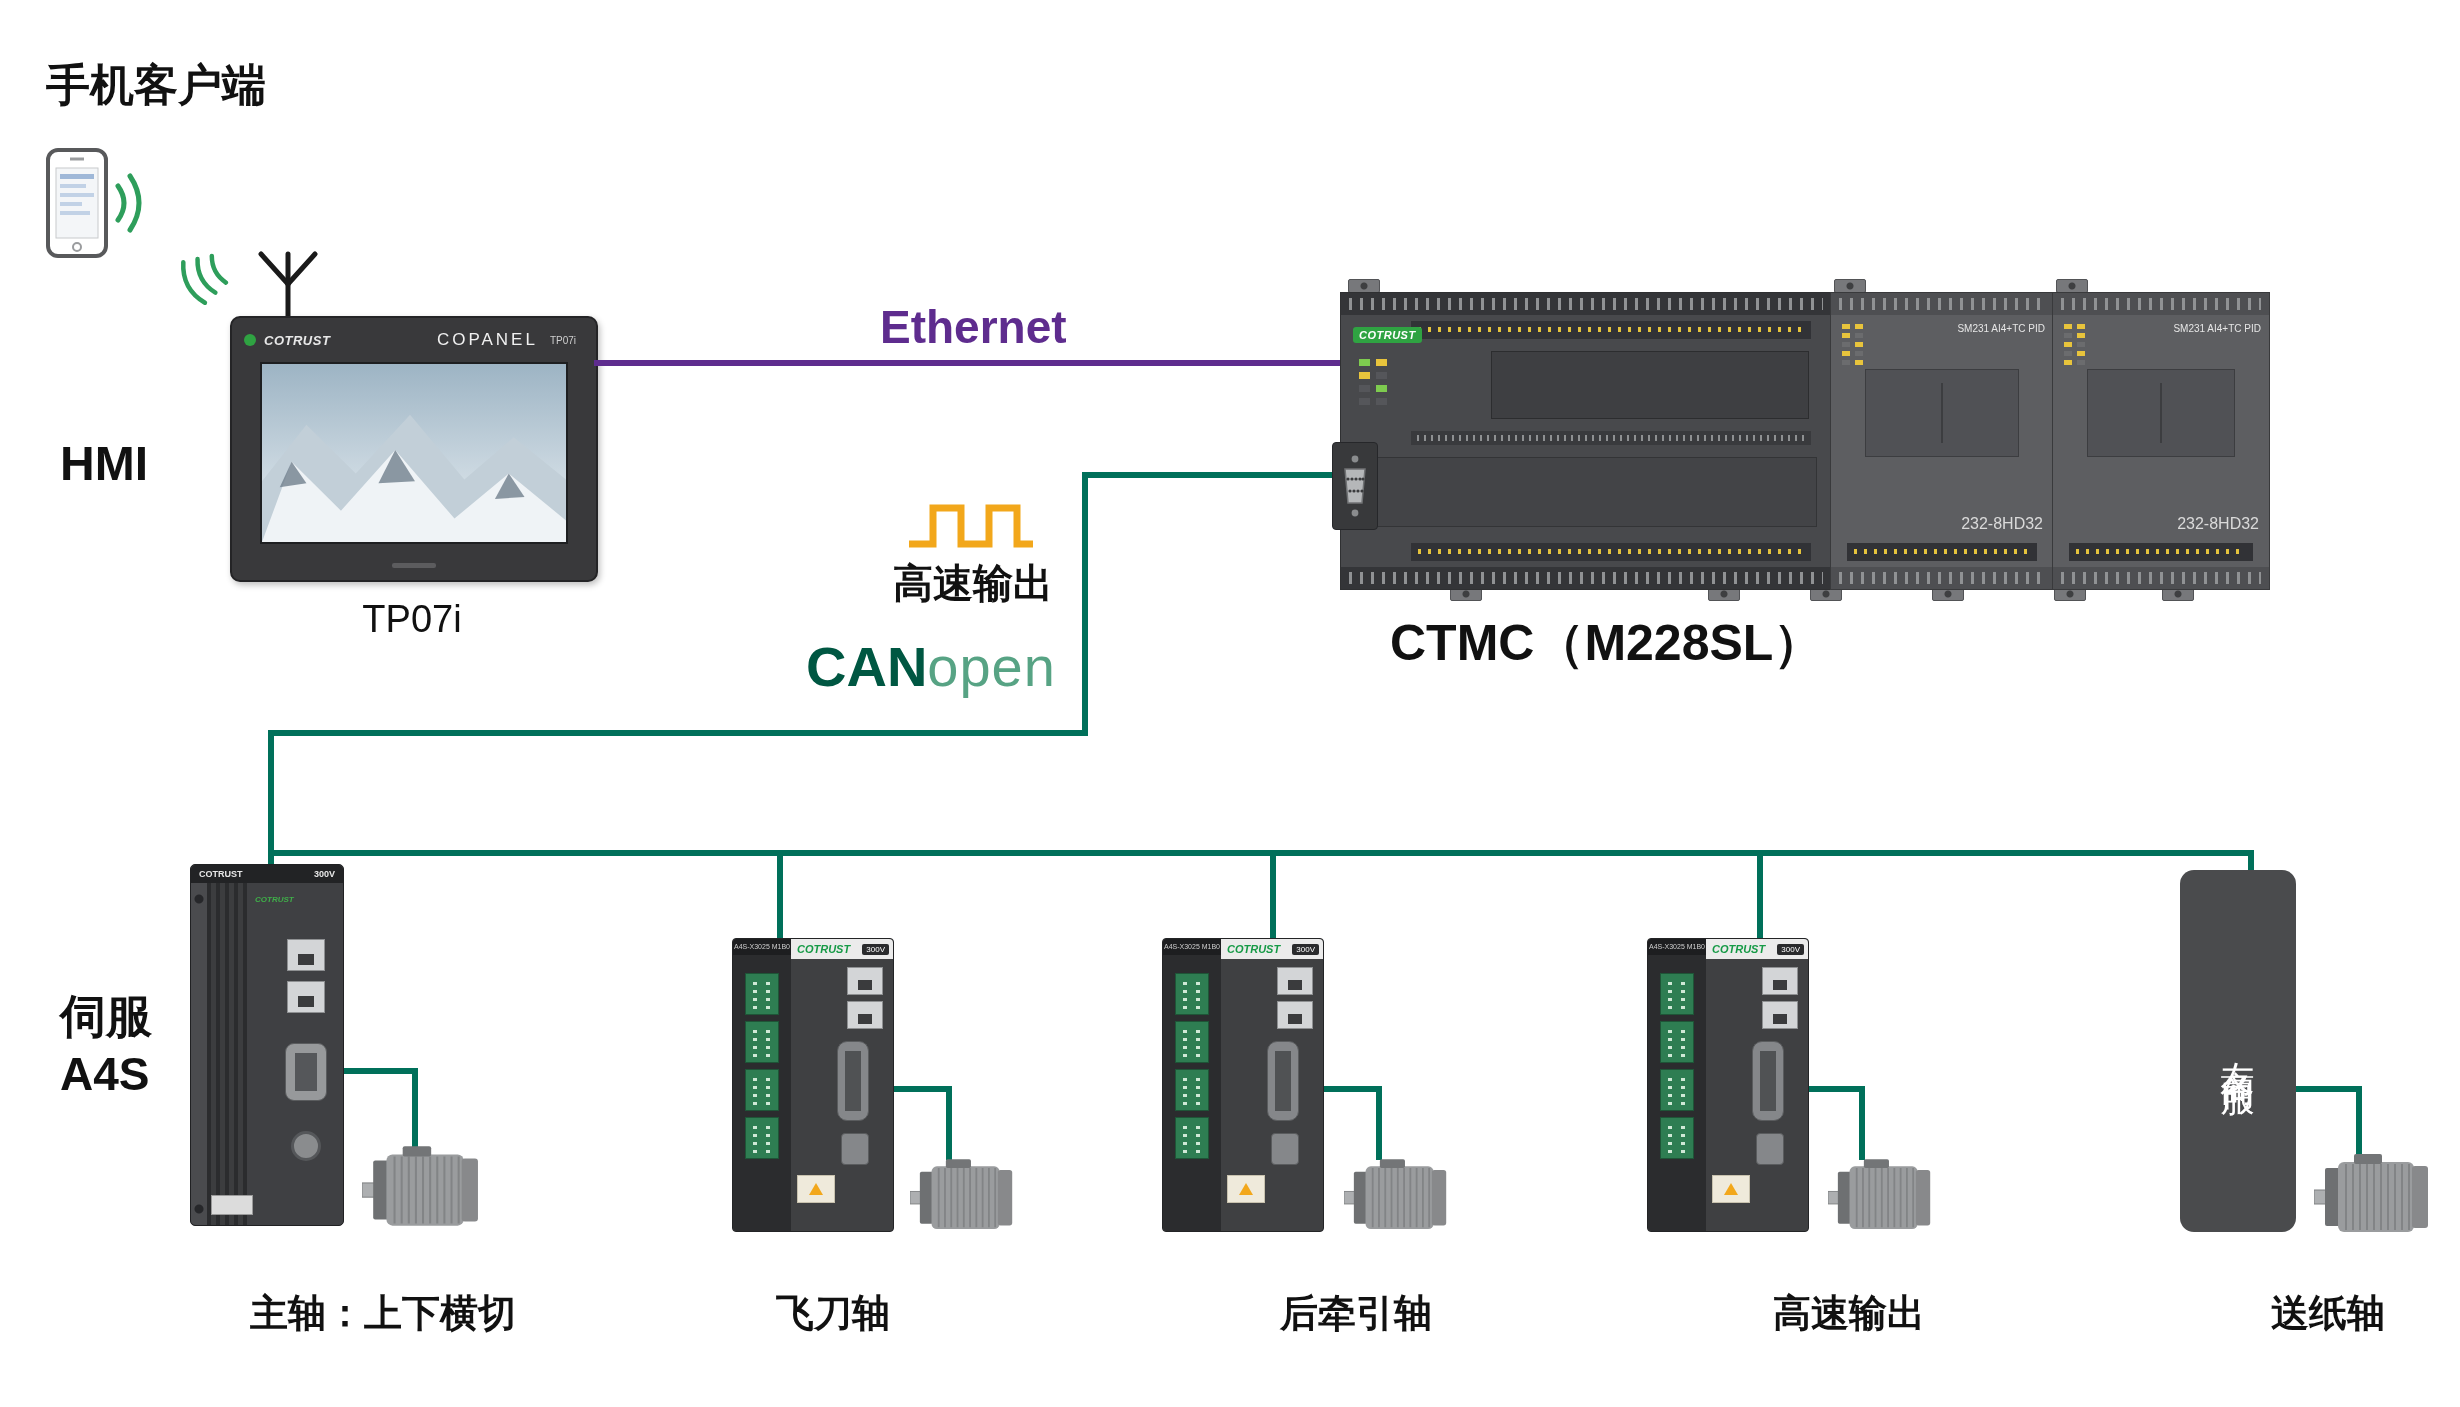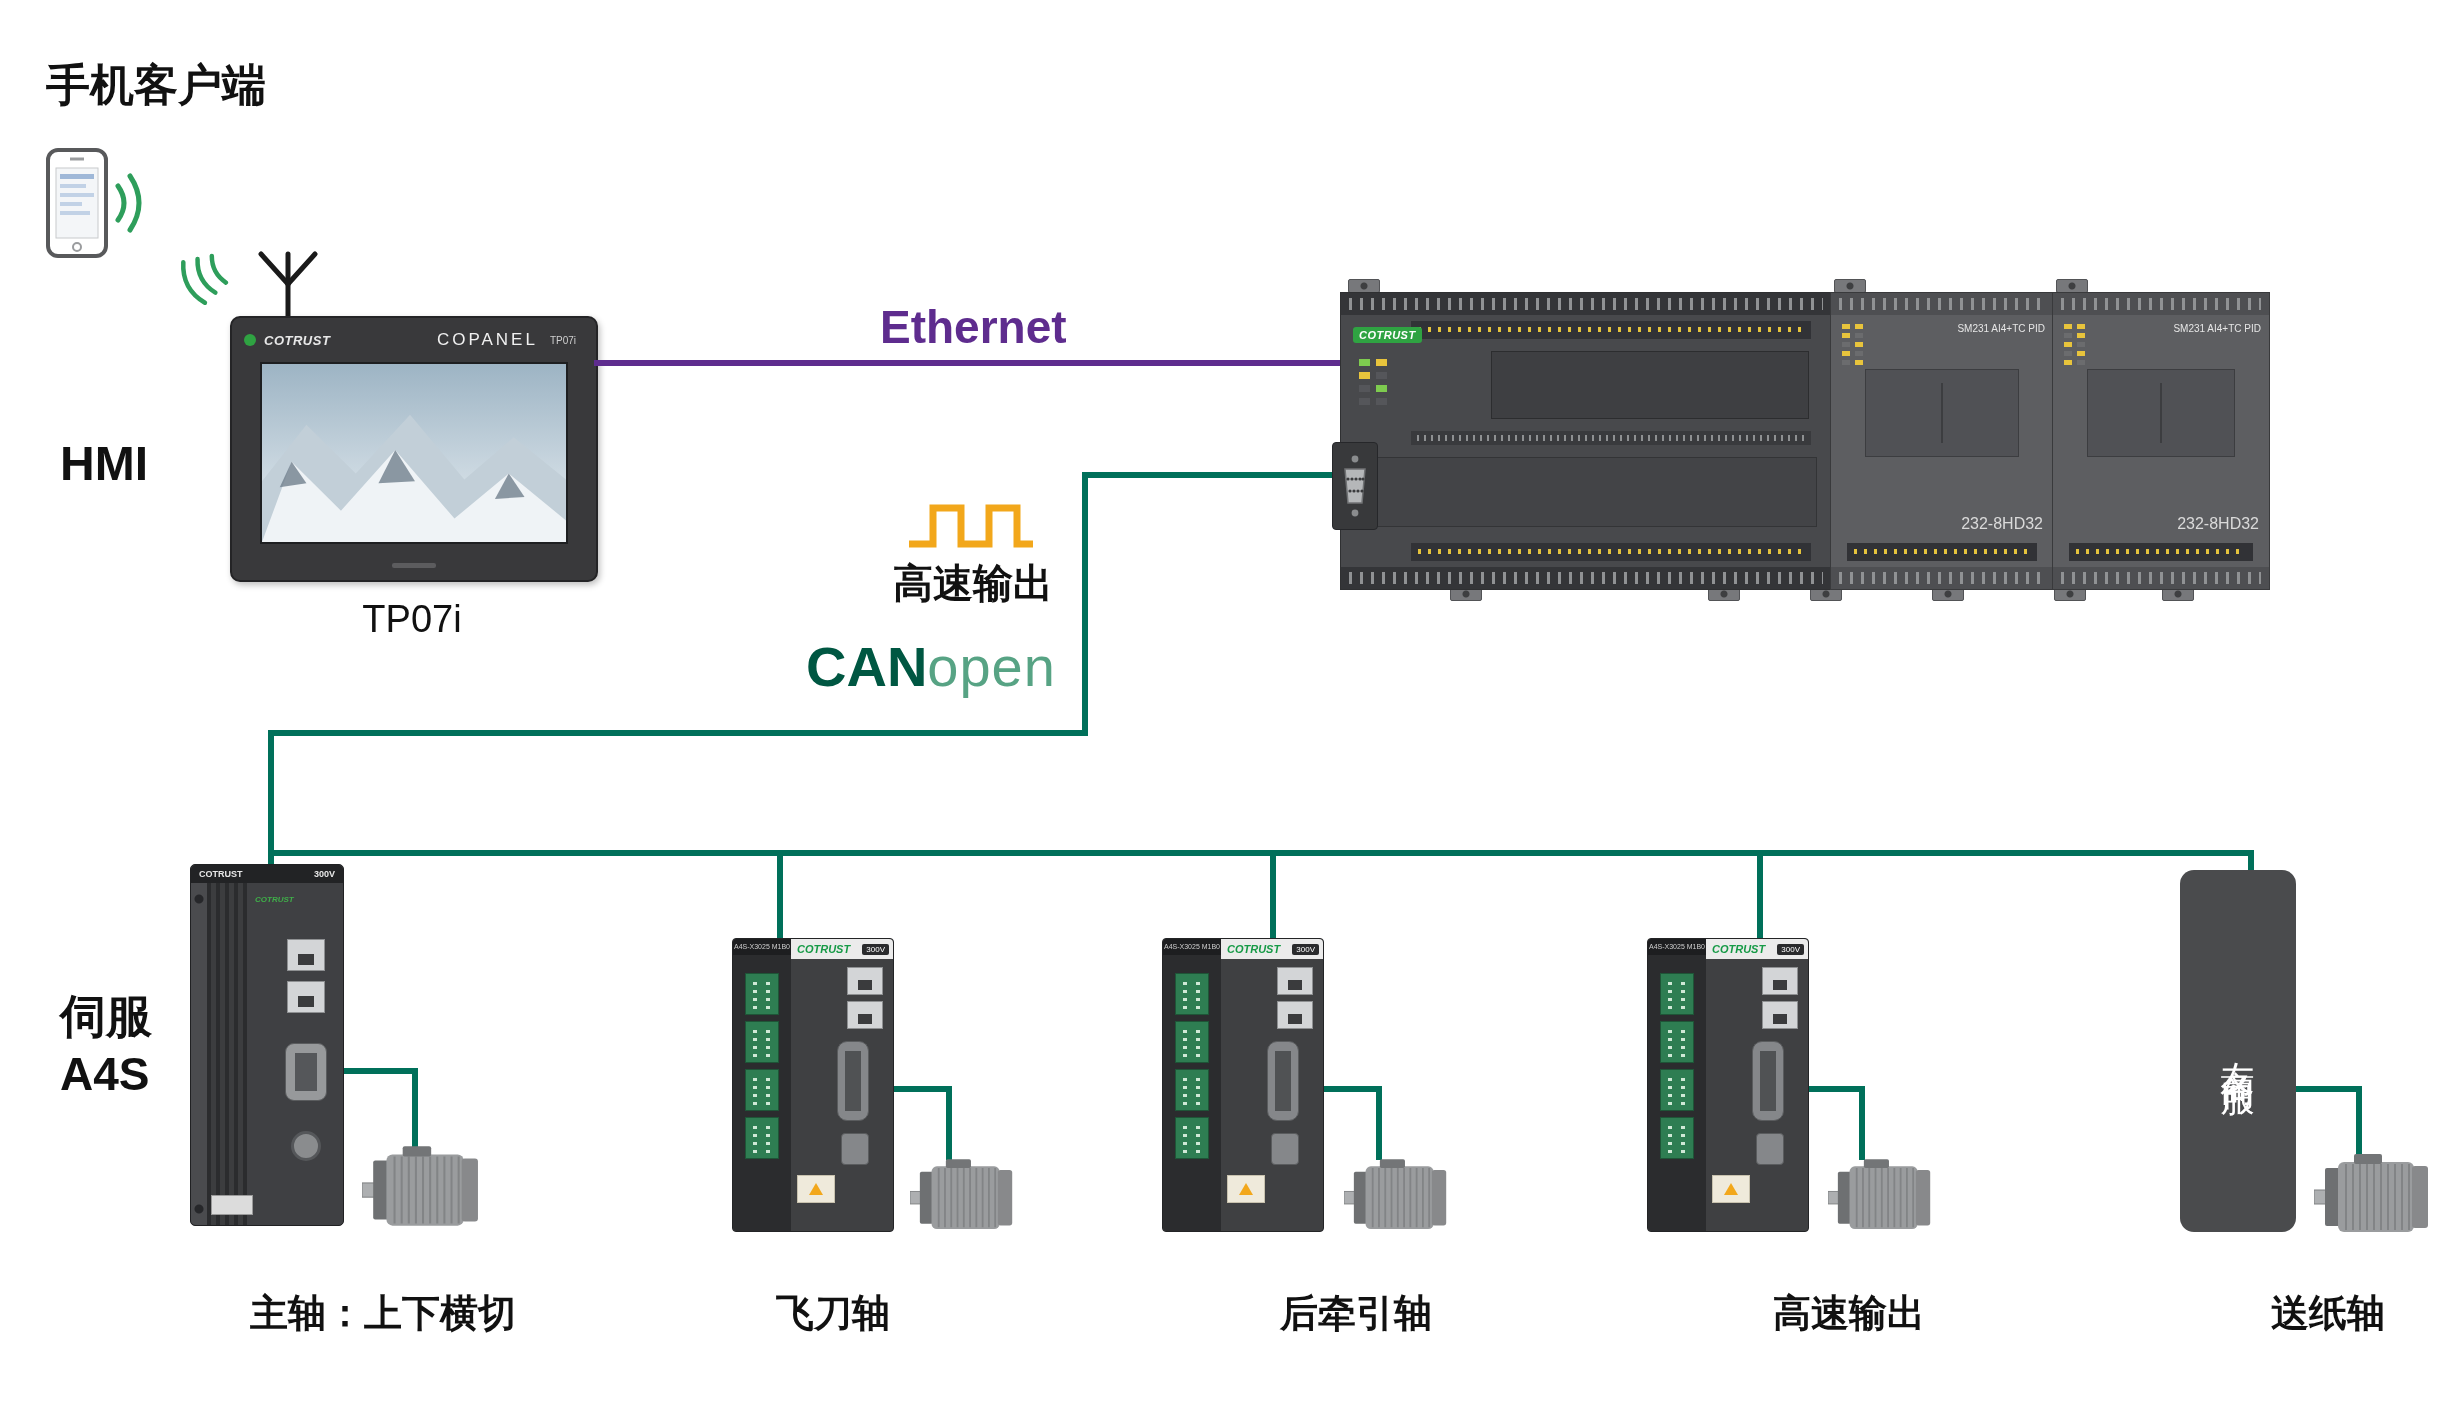--- a/index.html
+++ b/index.html
@@ -310,20 +310,21 @@
         <circle cx="25" cy="28" r="1.6" fill="#3A3B3D"></circle>
         <circle cx="12" cy="40" r="1.6" fill="#3A3B3D"></circle>
           <circle cx="16" cy="40" r="1.6" fill="#3A3B3D"></circle>
         <circle cx="20" cy="40" r="1.6" fill="#3A3B3D"></circle>
           <circle cx="24" cy="40" r="1.6" fill="#3A3B3D"></circle>
         <circle cx="17" cy="8" r="3.4" fill="#8A8C8E"></circle>
           <circle cx="17" cy="62" r="3.4" fill="#8A8C8E"></circle>
       </svg>
     </div>
   </div>
+  <div class="plc-caption">CTMC（M228SL）</div>
 
   <div class="servo-family">
     <div>伺服</div>
     <div>A4S</div>
   </div>
 
   <div class="sva">
     <div class="sva-head">
       <span>COTRUST</span>
       <span>300V</span>

